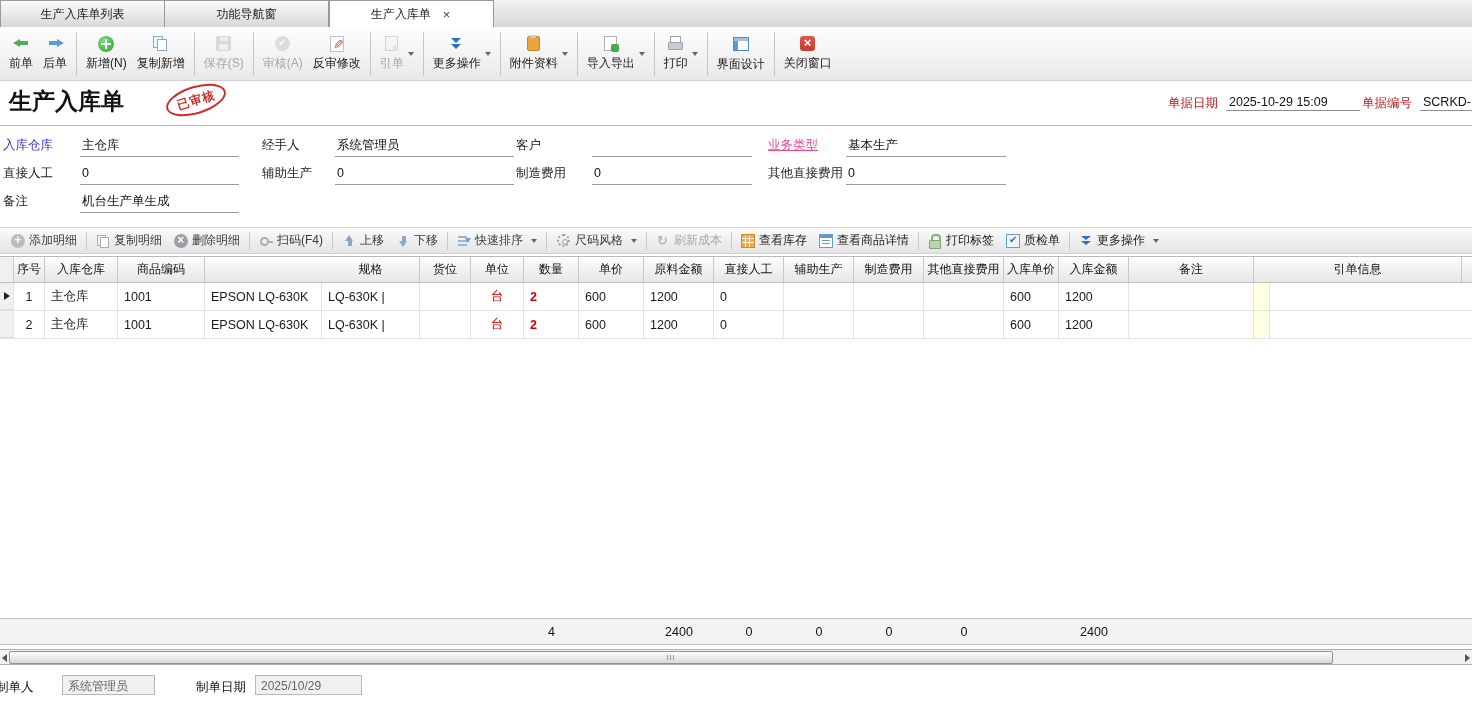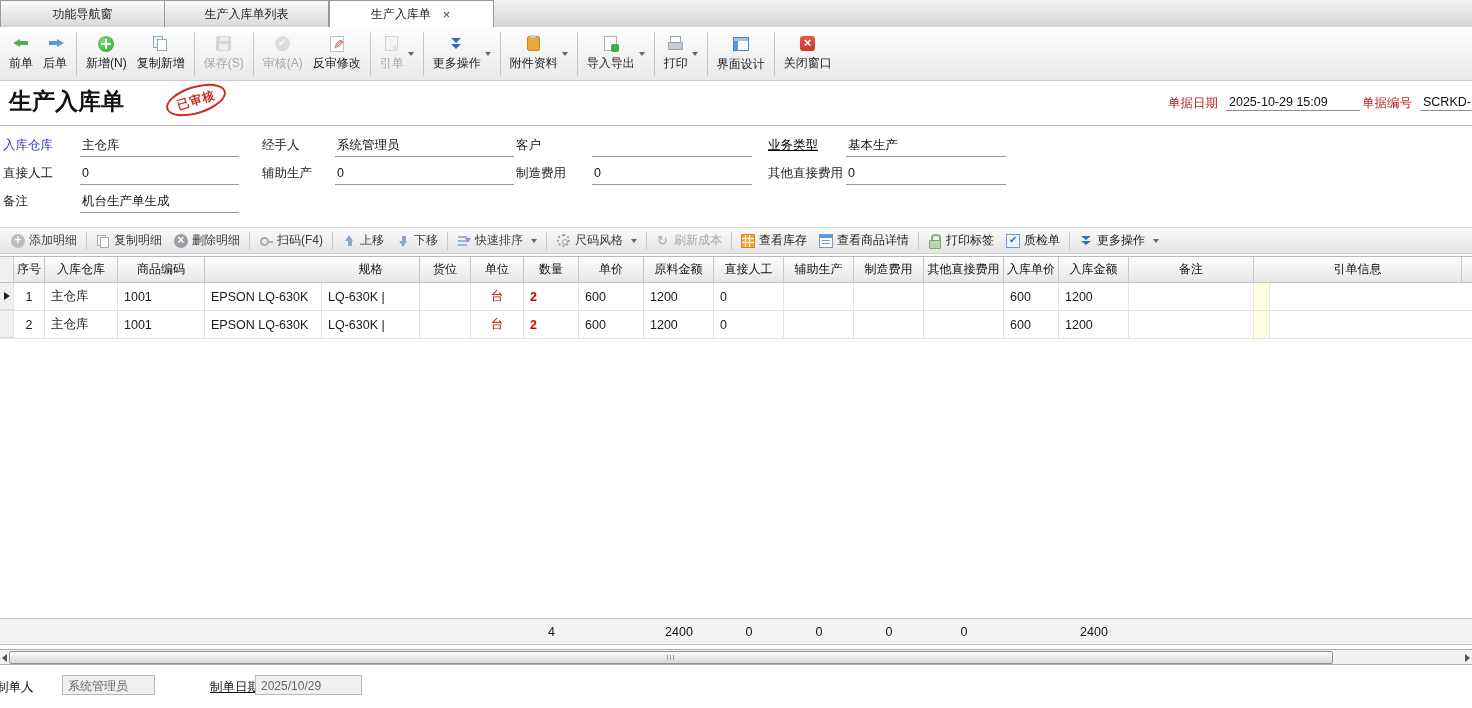--- a/index.html
+++ b/index.html
@@ -77,21 +77,21 @@
   .hdr-field{position:absolute;top:14px;font-size:12.5px;}
   .hdr-lab{color:#b91c1c;}
   .hdr-val{border-bottom:1px solid #8f8f8f;padding:0 3px 1px;color:#111;}
   #doc-date-lab{left:1168px;} #doc-date-val{left:1226px;width:128px;}
   #doc-no-lab{left:1362px;} #doc-no-val{left:1420px;width:60px;}
   
   #formarea{position:absolute;left:0;top:127px;width:1472px;height:98px;background:#fff;}
   .fld{position:absolute;height:20px;line-height:20px;font-size:12.5px;}
   .flab{position:absolute;color:#1a1a1a;white-space:nowrap;}
   .fval{position:absolute;border-bottom:1px solid #9a9a9a;padding:0 2px 1px;white-space:nowrap;color:#111;}
-  .blue{color:#3333cc;} .bluelink{color:#000000;text-decoration:underline;}
+  .blue{color:#3333cc;} .bluelink{color:#ec4899;text-decoration:underline;}
   .r1{top:8px;} .r2{top:36px;} .r3{top:64px;}
   .c1l{left:3px;} .c1v{left:80px;width:155px;}
   .c2l{left:262px;} .c2v{left:335px;width:175px;}
   .c3l{left:516px;} .c3v{left:592px;width:156px;}
   .c4l{left:768px;} .c4v{left:846px;width:156px;}
   
   #detailbar{position:absolute;left:0;top:227px;width:1472px;height:27px;
     background:linear-gradient(#fbfbfb,#e4e4e4);border-top:1px solid #d8d8d8;border-bottom:1px solid #cfcfcf;
     display:flex;align-items:center;padding-left:5px;box-sizing:border-box;}
   .dbtn{display:flex;align-items:center;gap:4px;padding:2px 6px;white-space:nowrap;color:#3a3a3a;}
@@ -155,31 +155,31 @@
   #sb-right{right:2px;border-left:5px solid #555;}
   #sb-thumb{position:absolute;left:9px;top:1px;width:1322px;height:11px;background:linear-gradient(#fdfdfd,#d8d8d8);
     border:1px solid #939393;border-radius:2px;}
   #sb-thumb::after{content:"";position:absolute;left:50%;top:3px;margin-left:-4px;width:1px;height:5px;background:#999;box-shadow:3px 0 #999,6px 0 #999;}
   
   #footer{position:absolute;left:0;top:666px;width:1472px;height:42px;background:#fff;}
   .flabel{position:absolute;top:13px;font-size:12.5px;color:#111;white-space:nowrap;}
   .finput{position:absolute;top:9px;height:20px;line-height:20px;background:#eef0f1;border:1px solid #b8b8b8;
     padding:0 5px;font-size:12px;color:#666;box-sizing:border-box;}
   #maker-lab{left:-4px;} #maker-inp{left:62px;width:93px;}
-  #mdate-lab{left:210px;text-decoration:underline;} #mdate-inp{left:255px;width:107px;}
+  #mdate-lab{left:196px;} #mdate-inp{left:255px;width:107px;}
 </style>
 </head>
 <body>
 
 <div id="tabbar">
     <div class="tab">
+      <span class="tlabel">生产入库单列表</span>
+    </div>
+    <div class="tab">
       <span class="tlabel">功能导航窗</span>
-    </div>
-    <div class="tab">
-      <span class="tlabel">生产入库单列表</span>
     </div>
     <div class="tab active">
       <span class="tlabel">生产入库单</span>
       <span class="close">×</span>
     </div>
   </div>
 
 <div id="toolbar">
     <div class="tbtn">
       <span class="col">

